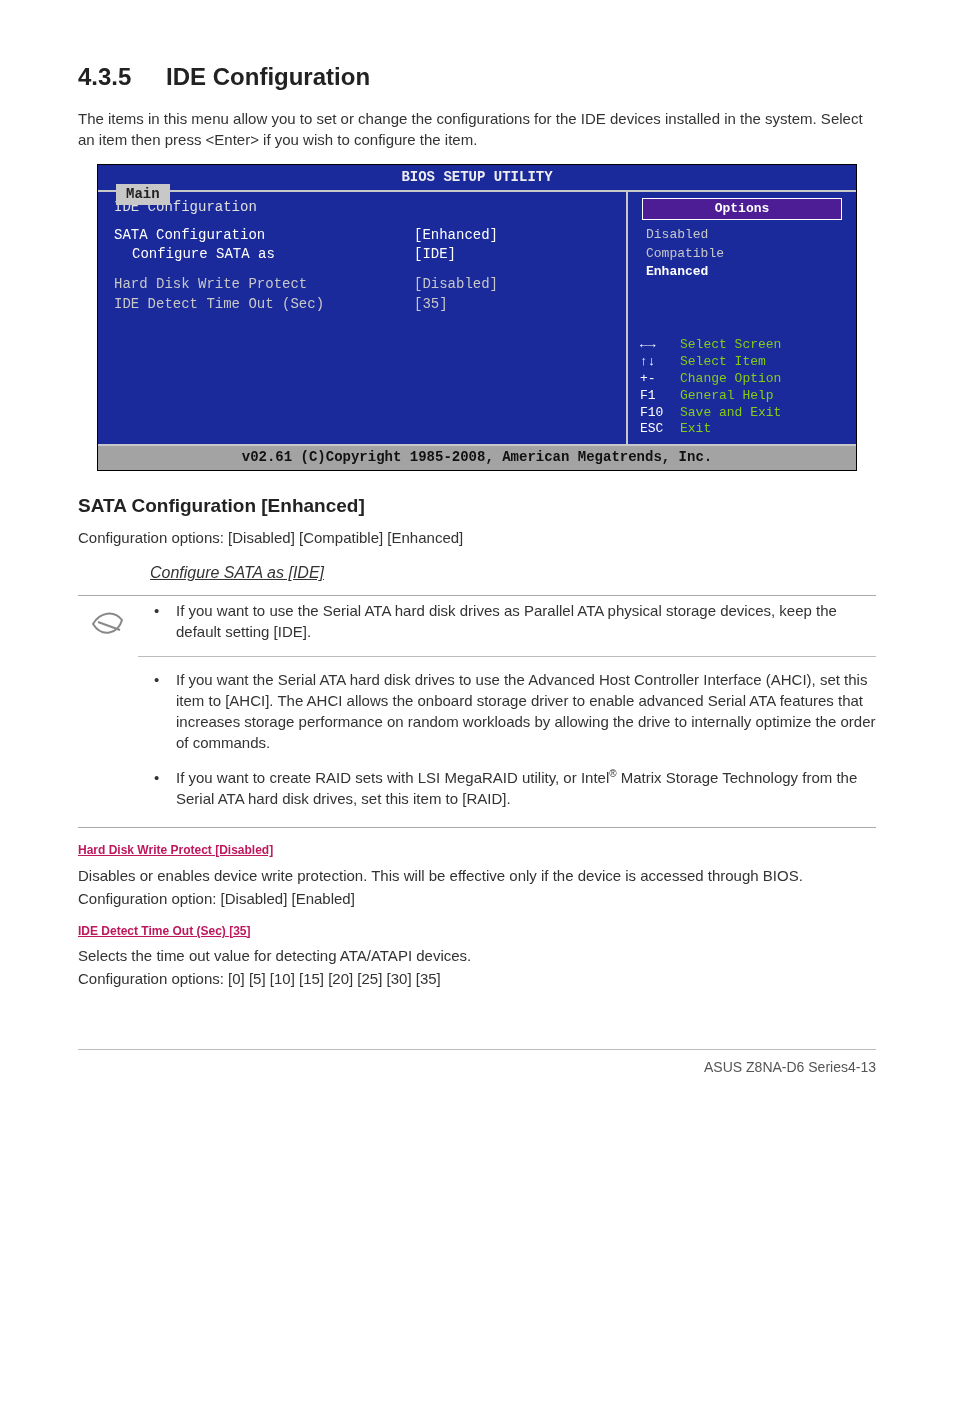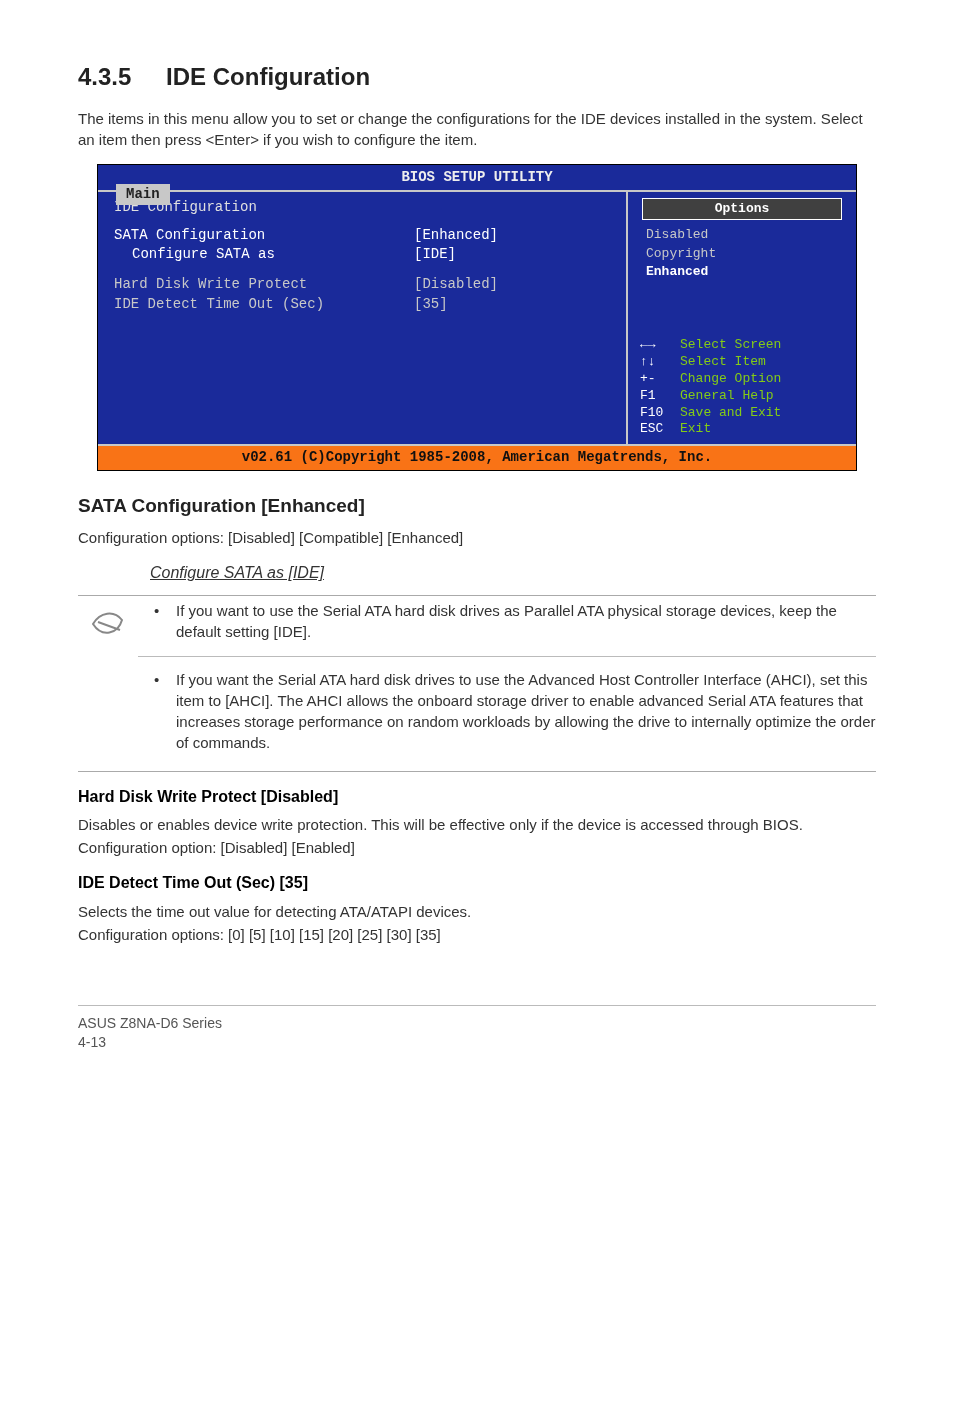--- a/index.html
+++ b/index.html
@@ -60,43 +60,43 @@
   .bios-sel { color:#fff; }
   .bios-indent { padding-left: 18px; }
   .bios-right {
     width: 230px;
     border-left: 2px solid #c8c8c8;
     padding: 6px 8px;
     color: #c8c8c8;
     font-size: 13px;
   }
   .bios-options-hdr {
-    background: #404040;
+    background: #4c1d95;
     color:#fff;
     text-align:center;
     font-weight:bold;
     border: 1px solid #fff;
     margin: 0 6px 6px 6px;
     padding: 1px 0;
   }
   .bios-opt { color:#c8c8c8; padding-left:10px; }
   .bios-opt-sel { color:#fff; font-weight:bold; padding-left:10px; }
   .bios-help { margin-top: 56px; padding-left:4px; line-height:1.3; }
   .bios-help .k { color:#fff; display:inline-block; width:40px;}
   .bios-help .d { color:#84cc16; }
   .bios-footer {
-    background: #f97316;
+    background: #a3a3a3;
     color:#111;
     font-weight:bold;
     text-align:center;
     border-top: 2px solid #c8c8c8;
     padding: 2px 0;
   }
   h3.sub { font-size: 19px; font-weight:bold; color:#222; margin: 18px 0 8px 0;}
-  h4.subsub { font-size: 16px; font-weight:bold; color:#000000; margin: 14px 0 6px 0;}
+  h4.subsub { font-size: 12px; font-weight:bold; color:#be185d; margin: 14px 0 6px 0; text-decoration: underline;}
   .indent-block { margin-left: 72px; margin-bottom: 10px; }
   .underline-ital { text-decoration: underline; font-style: italic; display:block; margin-bottom:2px;}
   .note-box {
     border-top: 1px solid #aaa;
     border-bottom: 1px solid #aaa;
     display:flex;
     margin: 8px 0 12px 0;
     padding: 4px 0;
   }
   .note-icon {
@@ -104,24 +104,24 @@
     display:flex; align-items:flex-start; justify-content:center;
     padding-top:4px;
   }
   .note-items { flex:1; font-size:15px; }
   .note-items ul { list-style: none; padding-left: 16px; }
   .note-items li { position:relative; padding-left: 22px; margin-bottom: 14px; }
   .note-items li::before { content:"•"; position:absolute; left:0; top:0; }
   .note-items .sep { border-top:1px solid #bbb; margin: 4px 0 12px -16px; }
   .sup { vertical-align: super; font-size: 10px;}
   .footer-row {
-    display:flex; justify-content:flex-start;
+    display:flex; justify-content:flex-end;
     border-top:1px solid #bbb;
     margin-top: 60px; padding-top: 8px;
-    font-size: 14px; color:#555;flex-direction:column;
+    font-size: 14px; color:#555;
   }
 </style>
 </head>
 <body>
 
 <h2 class="section">
   <span class="num">4.3.5</span>
   <span>IDE Configuration</span>
 </h2>
 
@@ -149,21 +149,21 @@
         <div class="bios-value">[Disabled]</div>
       </div>
       <div class="bios-row">
         <div class="bios-label">IDE Detect Time Out (Sec)</div>
         <div class="bios-value">[35]</div>
       </div>
     </div>
     <div class="bios-right">
       <div class="bios-options-hdr">Options</div>
       <div class="bios-opt">Disabled</div>
-      <div class="bios-opt">Copyright</div>
+      <div class="bios-opt">Compatible</div>
       <div class="bios-opt-sel">Enhanced</div>
       <div class="bios-help">
         <div><span class="k">←→</span><span class="d">Select Screen</span></div>
         <div><span class="k">↑↓</span><span class="d">Select Item</span></div>
         <div><span class="k">+-</span><span class="d">Change Option</span></div>
         <div><span class="k">F1</span><span class="d">General Help</span></div>
         <div><span class="k">F10</span><span class="d">Save and Exit</span></div>
         <div><span class="k">ESC</span><span class="d">Exit</span></div>
       </div>
     </div>
@@ -183,20 +183,23 @@
     <svg width="40" height="40" viewBox="0 0 40 40">
       <path d="M5 20 C12 8 26 6 34 16 C30 30 14 34 5 20 Z" fill="none" stroke="#888" stroke-width="2"></path>
       <path d="M10 18 L32 26" fill="none" stroke="#888" stroke-width="2"></path>
     </svg>
   </div>
   <div class="note-items">
     <ul>
       <li>If you want to use the Serial ATA hard disk drives as Parallel ATA physical storage devices, keep the default setting [IDE].</li>
       <div class="sep"></div>
       <li>If you want the Serial ATA hard disk drives to use the Advanced Host Controller Interface (AHCI), set this item to [AHCI]. The AHCI allows the onboard storage driver to enable advanced Serial ATA features that increases storage performance on random workloads by allowing the drive to internally optimize the order of commands.</li>
+      <li>
+        <span>If you want to create RAID sets with LSI MegaRAID utility, or Intel</span><span class="sup">®</span><span> Matrix Storage Technology from the Serial ATA hard disk drives, set this item to [RAID].</span>
+      </li>
     </ul>
   </div>
 </div>
 
 <h4 class="subsub">Hard Disk Write Protect [Disabled]</h4>
 <p class="body" style="margin-bottom:2px">Disables or enables device write protection. This will be effective only if the device is accessed through BIOS.</p>
 <p class="body">Configuration option: [Disabled] [Enabled]</p>
 
 <h4 class="subsub">IDE Detect Time Out (Sec) [35]</h4>
 <p class="body" style="margin-bottom:2px">Selects the time out value for detecting ATA/ATAPI devices.</p>

